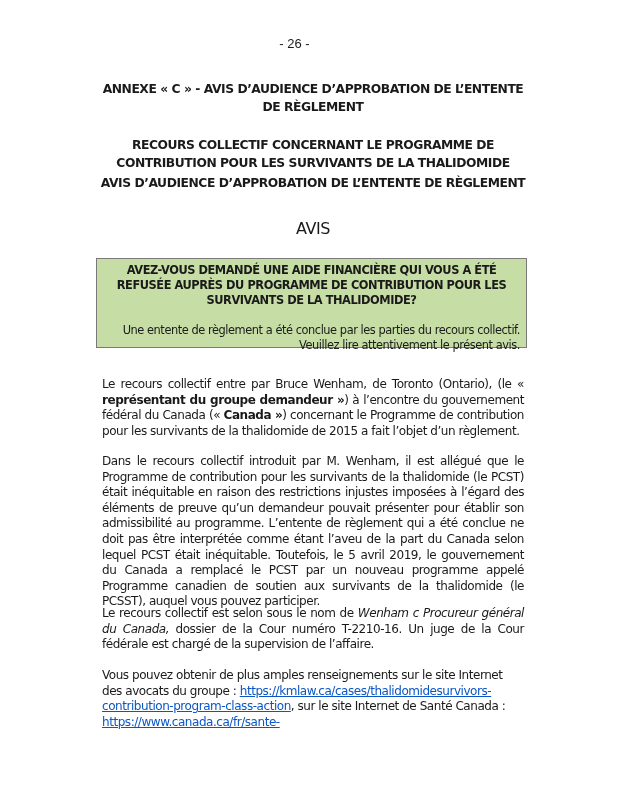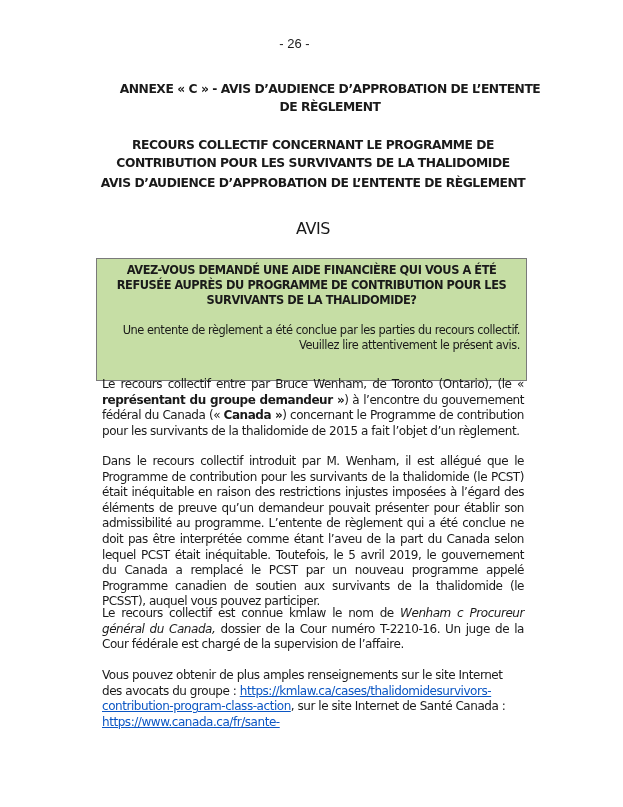--- a/index.html
+++ b/index.html
@@ -2,26 +2,26 @@
 <html><head>
 <meta charset="utf-8">
 <style>
   html, body { margin:0; padding:0; background:#ffffff; }
   body { width:623px; height:807px; position:relative; overflow:hidden;
          font-family:"Liberation Sans", sans-serif; color:#1a1a1a; }
   .page-num { position:absolute; top:36px; left:0; width:589px; text-align:center;
               font-size:13px; font-family:"Liberation Sans", sans-serif; }
   .h { position:absolute; left:96px; width:434px; text-align:center; font-weight:bold;
        font-size:12.3px; line-height:18px; font-family:"DejaVu Sans", sans-serif; letter-spacing:-0.45px; }
-  .h1 { top:80px;margin-left:17px; }
+  .h1 { top:80px; }
   .h2 { top:136px; }
   .h3 { top:174px; }
   .avis { position:absolute; top:219px; left:96px; width:434px; text-align:center;
           font-size:16px; font-family:"DejaVu Sans", sans-serif; letter-spacing:-0.4px; }
-  .box { position:absolute; left:96px; top:258px; width:431px; height:123px;
+  .box { position:absolute; left:96px; top:258px; width:431px; height:90px;
          background:#c6dea5; border:1px solid #7a7a7a; box-sizing:border-box;
          text-align:center; font-family:"DejaVu Sans", sans-serif; font-size:11.4px;
          letter-spacing:-0.45px; padding:4px 6px 0 6px; }
   .box .q { font-weight:bold; line-height:15px; }
   .box .p { line-height:15px; margin-top:15px;text-align:right; }
   .para { position:absolute; left:102px; width:422px; font-family:"DejaVu Sans", sans-serif;
           font-size:12px; line-height:15.6px; text-align:justify; letter-spacing:-0.45px; }
   .p1 { top:377px; }
   .p2 { top:454px; }
   .p3 { top:606px; }
@@ -43,18 +43,18 @@
   <div class="p">Une entente de règlement a été conclue par les parties du recours collectif. Veuillez lire attentivement le présent avis.</div>
 </div>
 
 <div class="para p1">
   <span>Le recours collectif entre par Bruce Wenham, de Toronto (Ontario), (le « </span><b>représentant du groupe demandeur »</b><span>) à l’encontre du gouvernement fédéral du Canada (« </span><b>Canada »</b><span>) concernant le Programme de contribution pour les survivants  de la thalidomide de 2015 a fait l’objet d’un règlement.</span>
 </div>
 
 <div class="para p2">Dans le recours collectif introduit par M. Wenham, il est allégué que le Programme de contribution pour les survivants de la thalidomide (le PCST) était inéquitable en raison des restrictions injustes imposées à l’égard des éléments de preuve qu’un demandeur pouvait présenter pour établir son admissibilité au programme. L’entente de règlement qui a été conclue ne doit pas être interprétée comme étant l’aveu de la part du Canada selon lequel PCST était inéquitable. Toutefois, le 5 avril 2019, le gouvernement du Canada a remplacé le PCST par un nouveau programme appelé Programme canadien de soutien aux survivants de la thalidomide (le PCSST), auquel vous pouvez participer.</div>
 
 <div class="para p3">
-  <span>Le recours collectif est connue kmlaw le nom de </span><i>Wenham c Procureur général du Canada,</i><span> dossier de la Cour numéro T-2210-16. Un juge de la Cour fédérale est chargé de la supervision de l’affaire.</span>
+  <span>Le recours collectif est selon sous le nom de </span><i>Wenham c Procureur général du Canada,</i><span> dossier de la Cour numéro T-2210-16. Un juge de la Cour fédérale est chargé de la supervision de l’affaire.</span>
 </div>
 
 <div class="para p4">
   <span>Vous pouvez obtenir de plus amples renseignements sur le site Internet des avocats du groupe : </span><a>https://kmlaw.ca/cases/thalidomidesurvivors-contribution-program-class-action</a><span>, sur le site Internet de Santé Canada :</span><a> https://www.canada.ca/fr/sante-</a>
 </div>
 
 </body></html>

